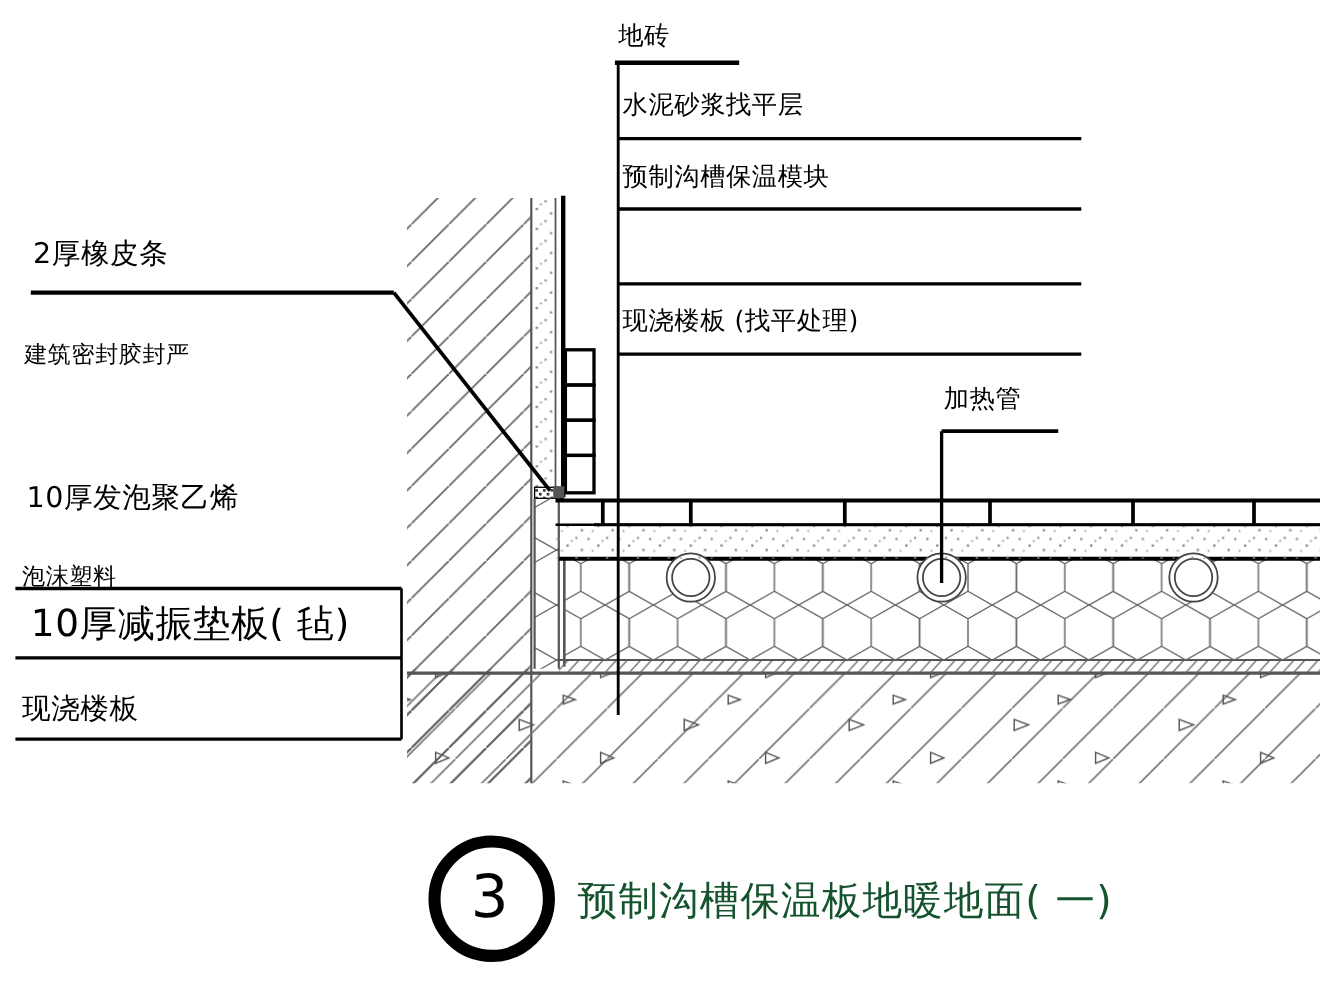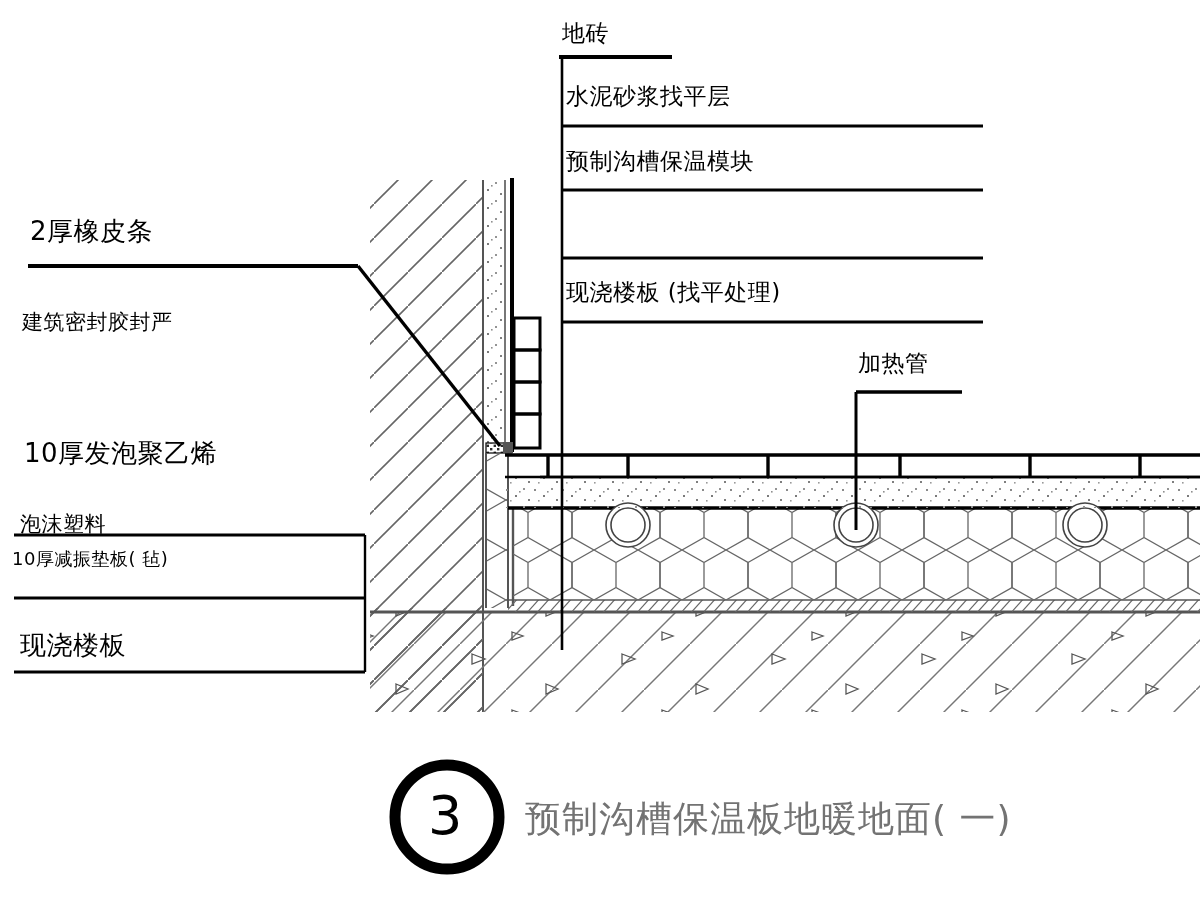--- a/index.html
+++ b/index.html
@@ -19,21 +19,21 @@
     color:#000;
     white-space:nowrap;
     font-weight:500;
     letter-spacing:0.5px;
   }
   .lbl.small{font-size:21px;}
   .title-text{
     position:absolute;
     font-family:"DejaVu Sans","Liberation Sans",sans-serif;
     font-size:36px;
-    color:#737373;
+    color:#14532d;
     white-space:nowrap;
     letter-spacing:1px;
   }
   .num-text{
     position:absolute;
     font-family:"DejaVu Sans","Liberation Sans",sans-serif;
     font-size:54px;
     color:#000;
     white-space:nowrap;
   }
@@ -181,19 +181,19 @@
   <div class="lbl" style="left:566px;top:85px;text-align:right;">水泥砂浆找平层</div>
   <div class="lbl" style="left:566px;top:150px;">预制沟槽保温模块</div>
   <div class="lbl" style="left:566px;top:281px;">现浇楼板 (找平处理)</div>
 
   <div class="lbl" style="left:858px;top:352px;">加热管</div>
 
   <div class="lbl" style="left:30px;top:218px;font-size:26px;">2厚橡皮条</div>
   <div class="lbl small" style="left:22px;top:288px;margin-top:24px;">建筑密封胶封严</div>
   <div class="lbl" style="left:24px;top:440px;font-size:26px;">10厚发泡聚乙烯</div>
   <div class="lbl small" style="left:20px;top:500px;margin-top:14px;">泡沫塑料</div>
-  <div class="lbl" style="left:12px;top:550px;font-size:18px;">10厚减振垫板( 毡)</div>
+  <div class="lbl" style="left:28px;top:550px;font-size:34px;">10厚减振垫板( 毡)</div>
   <div class="lbl" style="left:20px;top:632px;font-size:26px;">现浇楼板</div>
 
   <div class="num-text" style="left:428px;top:784px;">3</div>
   <div class="title-text" style="left:525px;top:795px;">预制沟槽保温板地暖地面( 一)</div>
 
 </div>
 
 </body></html>

